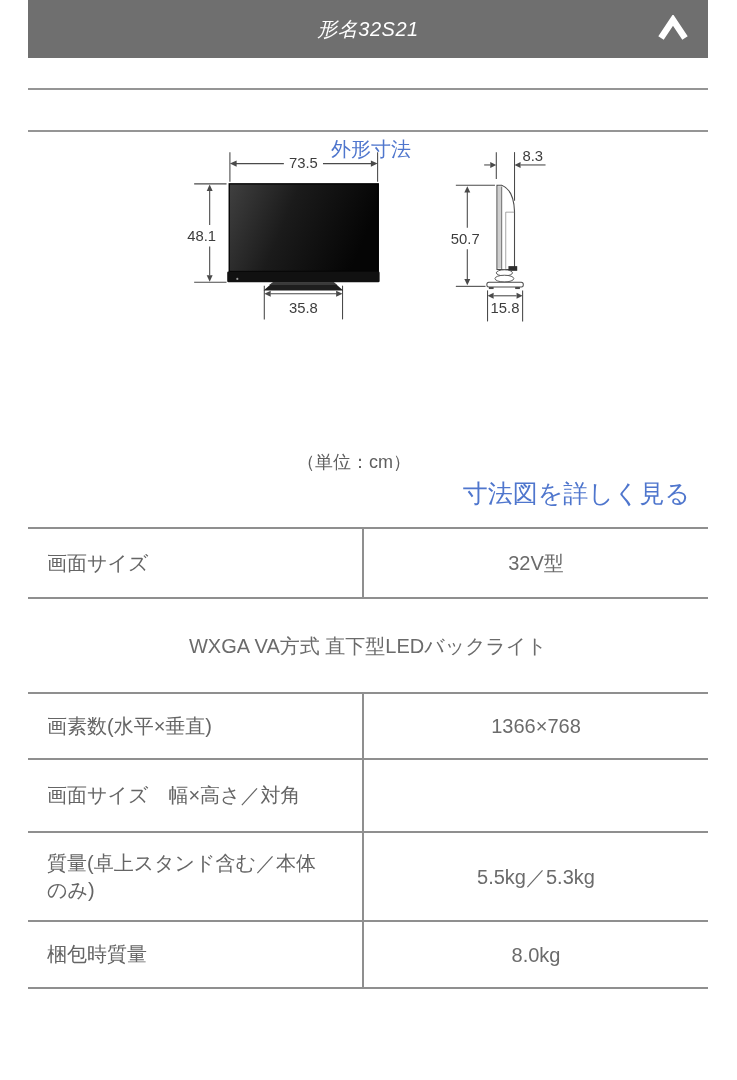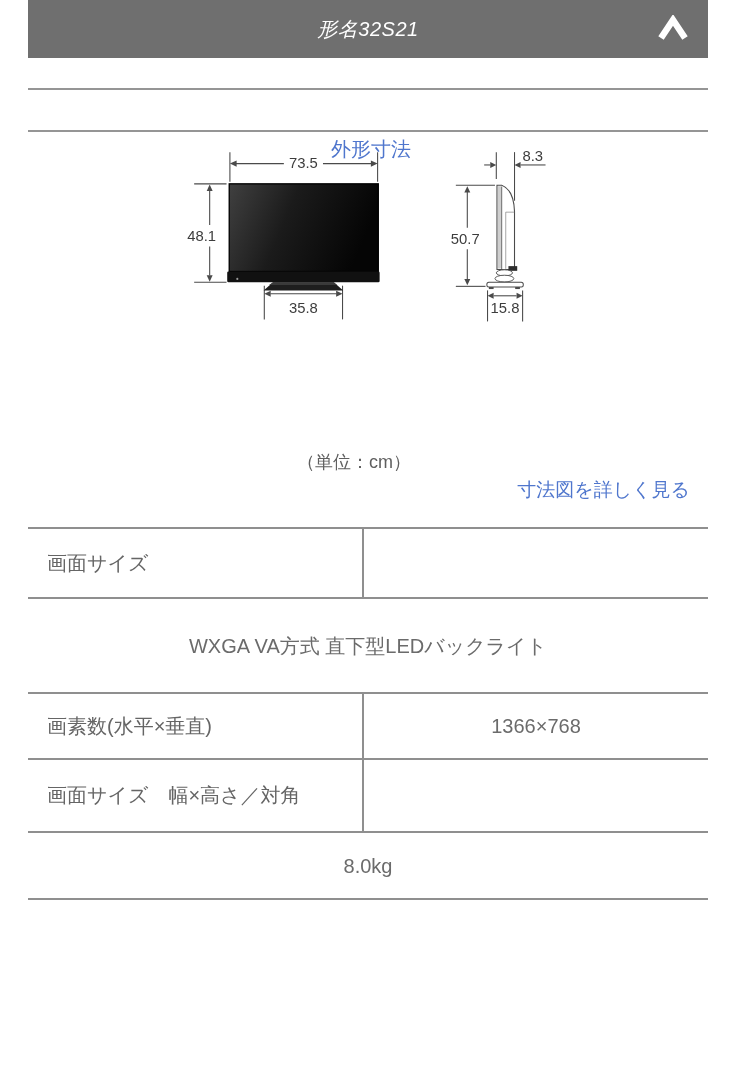--- a/index.html
+++ b/index.html
@@ -30,21 +30,21 @@
   
   .diagram{position:absolute;left:0;top:140px;width:737px;height:290px;}
   .dim-label{font-size:22px;fill:#3d3d3d;font-family:"Liberation Sans","DejaVu Sans",sans-serif;}
   
   .unit-note{
     position:absolute;left:28px;top:450px;width:652px;text-align:center;
     color:#5f5f5f;font-size:18px;
   }
   .detail-link{
     position:absolute;left:28px;top:477px;width:662px;text-align:right;
-    color:#4f76cd;font-size:19px;cursor:pointer;
+    color:#4f76cd;font-size:25px;cursor:pointer;
   }
   
   .spec-table{
     position:absolute;left:28px;top:527px;width:680px;
     border-top:2px solid #8f8f8f;
   }
   .spec-row{display:flex;border-bottom:2px solid #8f8f8f;}
   .spec-label{
     width:336px;box-sizing:border-box;border-right:2px solid #8f8f8f;
     display:flex;align-items:center;padding-left:19px;padding-right:14px;
@@ -163,31 +163,41 @@
 </svg>
 
 <div class="unit-note">（単位：cm）</div>
 <div class="detail-link">寸法図を詳しく見る</div>
 
 <div class="spec-table">
   <div class="spec-row" style="height:68px">
     <div class="spec-label">
         <span>画面サイズ</span>
       </div>
+    <div class="spec-value">32V型</div>
   </div>
   <div class="spec-row" style="height:93px">
     <div class="spec-value">WXGA VA方式 直下型LEDバックライト</div>
   </div>
   <div class="spec-row" style="height:64px">
     <div class="spec-label">
         <span>画素数(水平×垂直)</span>
       </div>
     <div class="spec-value">1366×768</div>
   </div>
   <div class="spec-row" style="height:71px">
     <div class="spec-label">
         <span>画面サイズ　幅×高さ／対角</span>
       </div>
   </div>
+  <div class="spec-row" style="height:87px">
+    <div class="spec-label">
+        <span>質量(卓上スタンド含む／本体のみ)</span>
+      </div>
+    <div class="spec-value">5.5kg／5.3kg</div>
+  </div>
   <div class="spec-row" style="height:65px">
+    <div class="spec-label">
+        <span>梱包時質量</span>
+      </div>
     <div class="spec-value">8.0kg</div>
   </div>
 </div>
 
 </body></html>

